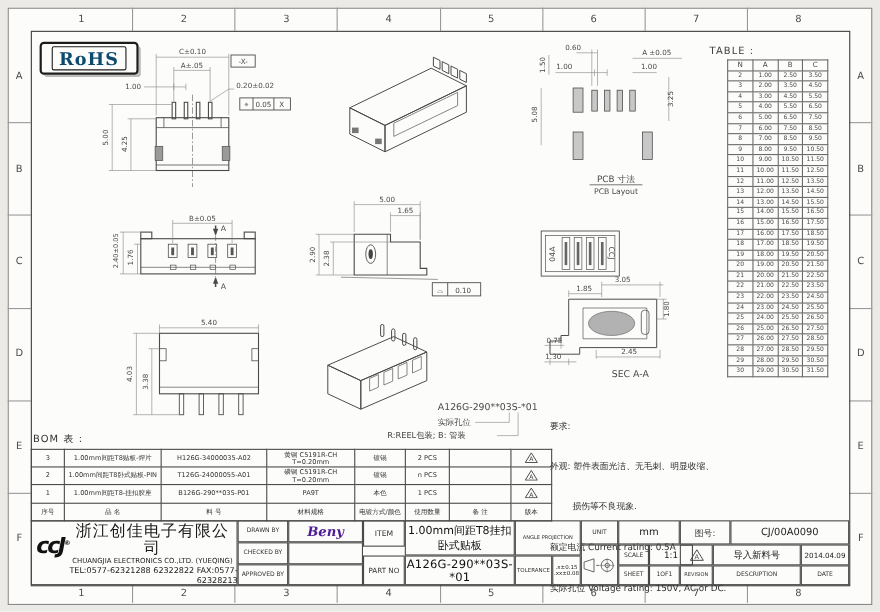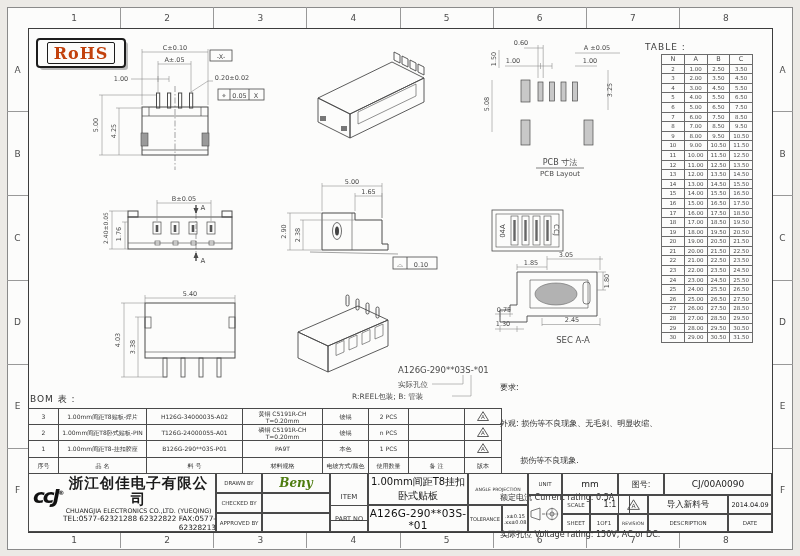--- a/index.html
+++ b/index.html
@@ -20,21 +20,21 @@
   .band-top .band-cell:last-child,.band-bottom .band-cell:last-child{border-right:none}
   .band-left .band-cell,.band-right .band-cell{border-bottom:1px solid #999}
   .band-left .band-cell:last-child,.band-right .band-cell:last-child{border-bottom:none}
 
   .rohs-box{left:36px;top:38px;width:86px;height:26px;border:2px solid #1c1c1c;
             border-radius:4px;display:flex;align-items:center;justify-content:center;
             box-shadow:3px 3px 0 -1px #bbb}
   .rohs-inner{border:1px solid #1c1c1c;border-radius:2px;padding:0 6px;height:20px;
               display:flex;align-items:center}
   .rohs-text{font-family:"DejaVu Serif",serif;font-weight:bold;font-size:16px;
-             letter-spacing:1px;color:#c2410c}
+             letter-spacing:1px;color:#0c4a6e}
 
   svg.drawing{left:0;top:0;width:800px;height:556px;position:absolute;pointer-events:none}
   svg text{fill:#4a4a4a}
 
   
   .size-table-wrap{left:645px;top:42px;width:112px}
   .size-table-title{font-size:9px;color:#3f3f3f;margin-bottom:2px;letter-spacing:1px}
   table.size-table{border-collapse:collapse;margin-left:16px;table-layout:fixed;width:92px}
   table.size-table th,table.size-table td{border:1px solid #6b6b6b;font-size:5.5px;
       font-weight:normal;text-align:center;padding:0;height:8.6px;line-height:8.6px;color:#4a4a4a}
@@ -56,25 +56,25 @@
   .lbl{font-size:5.5px;color:#333}
   .lbl-xs{font-size:4.6px;color:#333;line-height:5px}
   .val-sm{font-size:7px;color:#222}
   .val-md{font-size:9px;color:#222}
   .company-cell{flex-direction:column;justify-content:flex-start;padding-top:1px}
   .company-top{display:flex;width:100%;align-items:center}
   .logo{font-style:italic;font-weight:bold;font-size:20px;letter-spacing:-2px;color:#111;
         padding-left:4px;line-height:20px}
   .logo-reg{font-size:6px;vertical-align:super}
   .company-names{flex:1;text-align:center}
-  .company-cn{font-size:14.5px;font-weight:bold;color:#1a1a1a;line-height:16px;letter-spacing:1px}
+  .company-cn{font-size:14.5px;font-weight:normal;color:#1a1a1a;line-height:16px;letter-spacing:1px}
   .company-en{font-size:6.3px;color:#222;line-height:7px}
   .company-addr{font-size:8px;color:#1a1a1a;width:100%;text-align:left;padding-left:3px;line-height:10px;margin-top:2px}
   .company-tel{font-size:7.3px;color:#1a1a1a;width:100%;text-align:right;padding-left:2px;line-height:9px}
-  .beny{font-family:"DejaVu Serif",serif;font-weight:bold;font-style:italic;font-size:12px;color:#4d7c0f}
+  .beny{font-family:"DejaVu Serif",serif;font-weight:bold;font-style:italic;font-size:12px;color:#4c1d95}
   .item-text{font-size:10px;color:#111}
   .partno-text{font-size:10.5px;color:#111;letter-spacing:0.2px}
   .tol-lines{font-size:5px;line-height:6px;color:#222}
 </style>
 </head>
 <body>
 
 <div class="abs sheet-bg"></div>
 <div class="abs outer-frame"></div>
 <div class="band band-top">
@@ -518,21 +518,21 @@
           <td>29.00</td>
           <td>30.50</td>
           <td>31.50</td>
         </tr>
       </tbody>
   </table>
 </div>
 
 <div class="abs notes">
   <div class="note-line">要求:</div>
-  <div class="note-line">外观: 损伤等不良现象、无毛刺、明显收缩、</div>
+  <div class="note-line">外观: 塑件表面光洁、无毛刺、明显收缩、</div>
   <div class="note-line">        损伤等不良现象.</div>
   <div class="note-line">额定电流 Current rating: 0.5A</div>
   <div class="note-line">实际孔位 Voltage rating: 150V, AC or DC.</div>
   
   
   
   
 </div>
 
 <div class="abs bom-label">BOM 表 :</div>
@@ -615,21 +615,21 @@
 <div class="cell" style="left:262px;top:493px;width:68px;height:20px">
     <span class="lbl"></span>
   </div>
 <div class="cell" style="left:216px;top:513px;width:46px;height:19px">
     <span class="lbl">APPROVED BY</span>
   </div>
 <div class="cell" style="left:262px;top:513px;width:68px;height:19px">
     <span class="lbl"></span>
   </div>
 
-<div class="cell" style="left:330px;top:473px;width:38px;height:48px">
+<div class="cell" style="left:330px;top:473px;width:38px;height:24px">
     <span class="lbl" style="font-size:7px">ITEM</span>
   </div>
 <div class="cell" style="left:368px;top:473px;width:100px;height:32px">
     <span class="item-text">1.00mm间距T8挂扣卧式贴板</span>
   </div>
 <div class="cell" style="left:330px;top:505px;width:38px;height:27px">
     <span class="lbl" style="font-size:6.5px">PART NO</span>
   </div>
 <div class="cell" style="left:368px;top:505px;width:100px;height:27px">
     <span class="partno-text">A126G-290**03S-*01</span>

